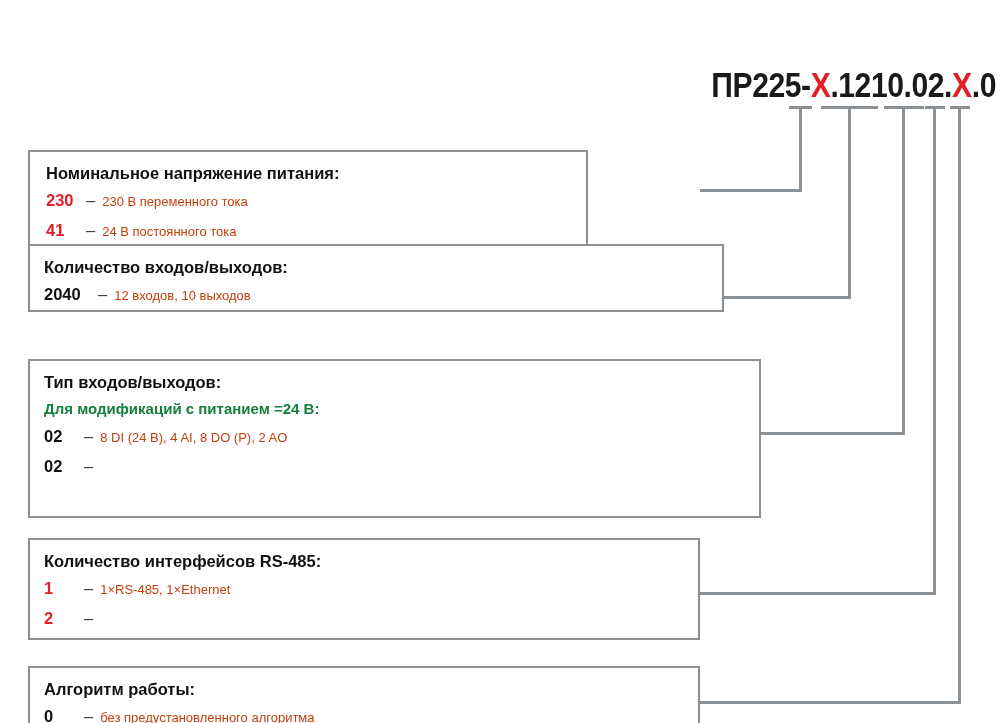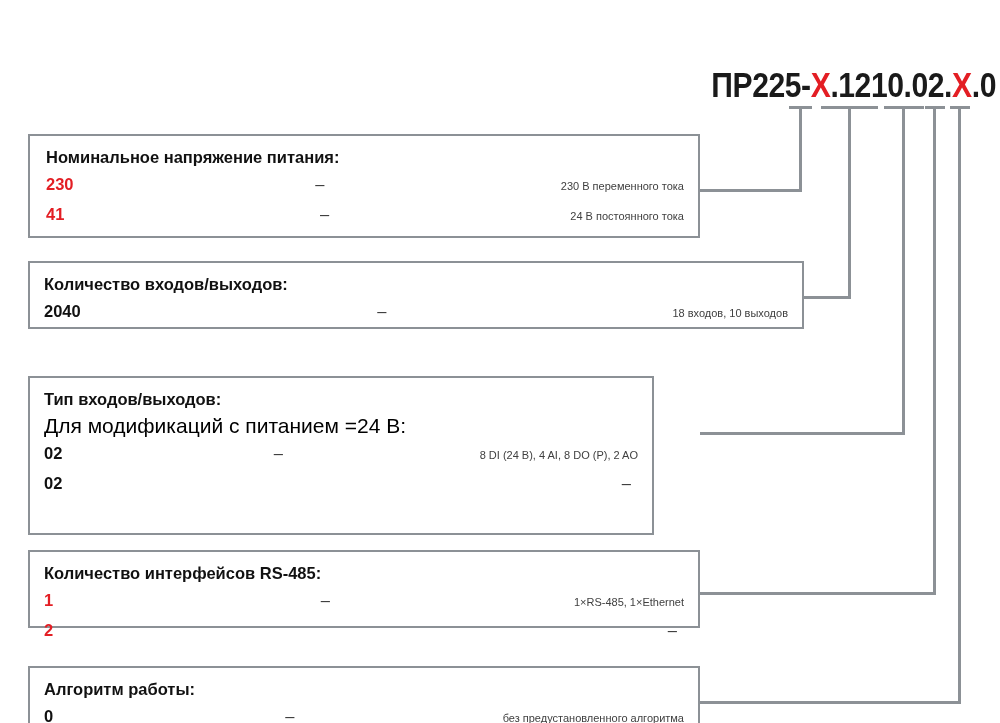--- a/index.html
+++ b/index.html
@@ -59,51 +59,50 @@
     padding: 9px 14px 10px 14px;
   }
   .box-title {
     font-size: 16.5px;
     font-weight: bold;
     line-height: 25px;
     color: #111111;
     white-space: nowrap;
   }
   .box-sub {
-    font-size: 21px;
-    font-weight: normal;
+    font-size: 15px;
+    font-weight: bold;
     line-height: 27px;
-    color: #000000;
+    color: #15803d;
     white-space: nowrap;
   }
   .opt {
     display: flex;
     align-items: baseline;
     line-height: 28px;
     white-space: nowrap;
-    justify-content: space-between;
   }
   .opt-key {
     font-size: 16.5px;
     font-weight: bold;
     min-width: 40px;
     flex: 0 0 auto;
   }
   .opt-key.red { color: #e31e24; }
   .opt-key.dark { color: #111111; }
   .opt-key.wide { min-width: 54px; }
   .opt-dash {
     font-size: 16.5px;
     color: #3a3a3a;
     flex: 0 0 auto;
     padding-right: 7px;
   }
   .opt-text {
-    font-size: 11px;
-    color: #404040;
+    font-size: 13px;
+    color: #c2410c;
     flex: 0 0 auto;
   }
 </style>
 </head>
 <body>
 
 <div id="canvas">
 
   <div class="code-title">
     <span>ПР225-</span><span class="red">X</span><span>.1210.02.</span><span class="red">X</span><span>.0</span>
@@ -122,58 +121,58 @@
   <div class="wire wire-v" style="left:958px; top:60px; height:598px;"></div>
 
   <div class="wire wire-h" style="left:700px; top:143px; width:102px;"></div>
   <div class="wire wire-v" style="left:700px; top:143px; height:3px;"></div>
 
   <div class="wire wire-h" style="left:700px; top:250px; width:151px;"></div>
   <div class="wire wire-h" style="left:700px; top:386px; width:205px;"></div>
   <div class="wire wire-h" style="left:700px; top:546px; width:236px;"></div>
   <div class="wire wire-h" style="left:700px; top:655px; width:261px;"></div>
 
-  <div class="box" style="top:88px; width:672px; height:104px;padding-left:16px;">
+  <div class="box" style="top:104px; width:560px; height:104px;padding-left:16px;">
     <div class="box-title">Номинальное напряжение питания:</div>
     <div class="opt">
       <span class="opt-key red">230</span>
       <span class="opt-dash">–</span>
       <span class="opt-text">230 В переменного тока</span>
     </div>
     <div class="opt">
       <span class="opt-key red">41</span>
       <span class="opt-dash">–</span>
       <span class="opt-text">24 В постоянного тока</span>
     </div>
   </div>
 
-  <div class="box" style="top:215px; width:776px; height:68px;">
+  <div class="box" style="top:198px; width:696px; height:68px;">
     <div class="box-title">Количество входов/выходов:</div>
     <div class="opt">
       <span class="opt-key dark wide">2040</span>
       <span class="opt-dash">–</span>
-      <span class="opt-text">18 входов, 10 выходов</span>
+      <span class="opt-text">12 входов, 10 выходов</span>
     </div>
   </div>
 
-  <div class="box" style="top:330px; width:626px; height:159px;">
+  <div class="box" style="top:313px; width:733px; height:159px;">
     <div class="box-title">Тип входов/выходов:</div>
     <div class="box-sub">Для модификаций с питанием =24 В:</div>
     <div class="opt">
       <span class="opt-key dark">02</span>
       <span class="opt-dash">–</span>
       <span class="opt-text">8 DI (24 В), 4 AI, 8 DO (Р), 2 AO</span>
     </div>
     <div class="opt">
       <span class="opt-key dark">02</span>
       <span class="opt-dash">–</span>
     </div>
   </div>
 
-  <div class="box" style="top:504px; width:672px; height:78px;">
+  <div class="box" style="top:492px; width:672px; height:102px;">
     <div class="box-title">Количество интерфейсов RS-485:</div>
     <div class="opt">
       <span class="opt-key red">1</span>
       <span class="opt-dash">–</span>
       <span class="opt-text">1×RS-485, 1×Ethernet</span>
     </div>
     <div class="opt">
       <span class="opt-key red">2</span>
       <span class="opt-dash">–</span>
     </div>

